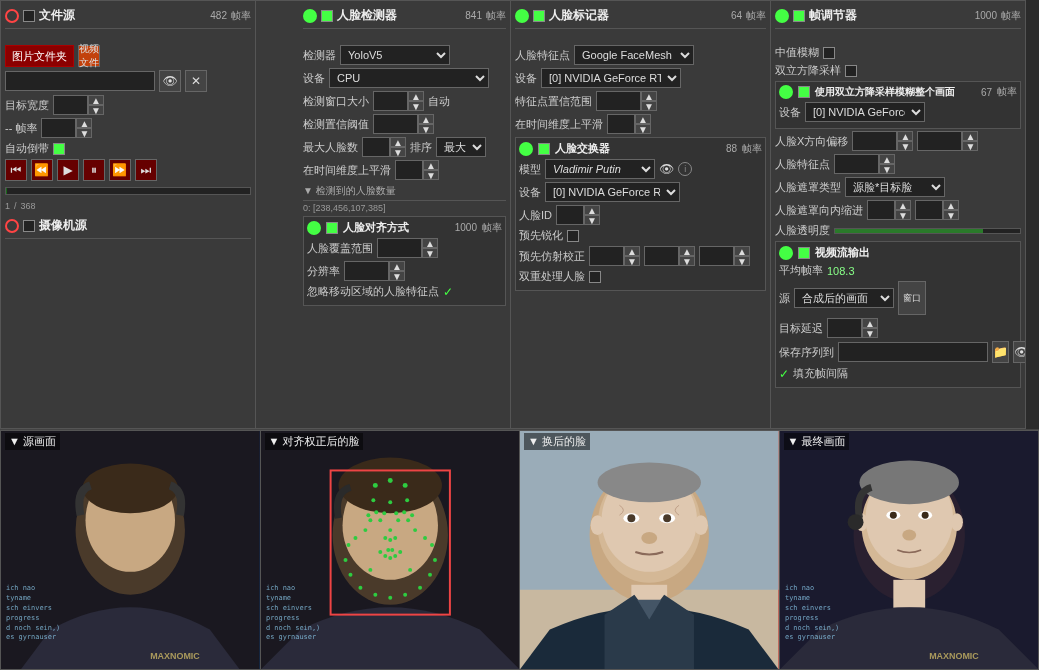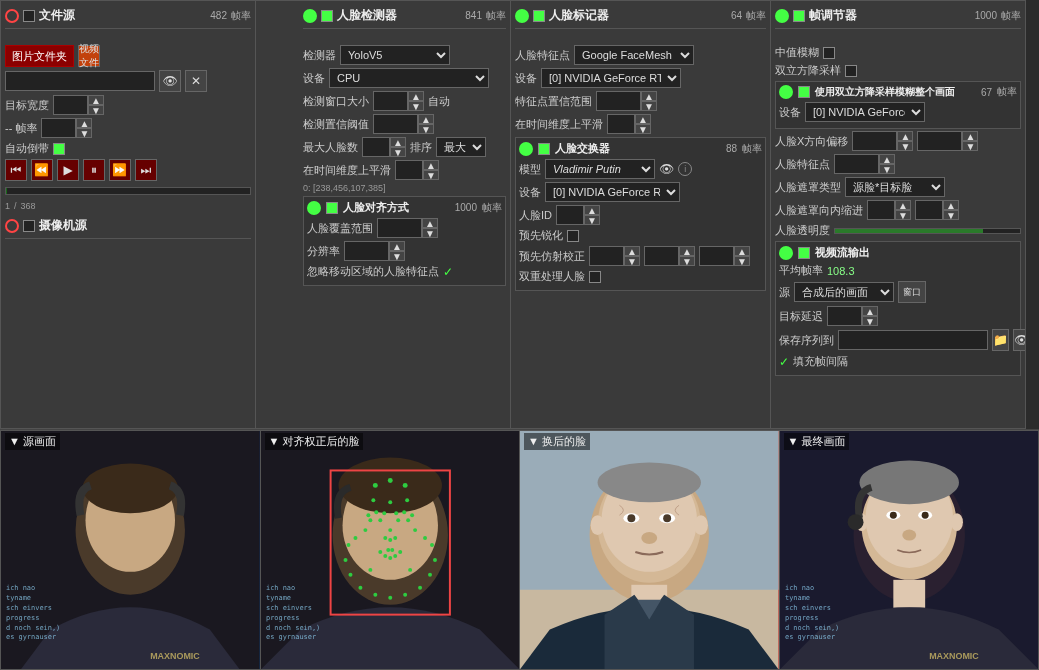--- a/index.html
+++ b/index.html
@@ -387,20 +387,21 @@
         <span class="label">在时间维度上平滑</span>
         <div class="spin-group">
           <input class="input-box xnarrow" style="">
           <div class="col-flex">
             <button class="spin-btn" style="height:10px;">▲</button>
             <button class="spin-btn" style="height:10px;">▼</button>
           </div>
         </div>
       </div>
 
+      <div class="section-header">▼ 检测到的人脸数量</div>
       <div class="small-text">0: [238,456,107,385]</div>
 
       <div class="sub-panel mt4">
         <div class="sub-panel-header">
           <span class="power-btn green"></span>
           <span class="checkbox-small checked"></span>
           <span class="panel-title" style="font-size:11px;">人脸对齐方式</span>
           <span class="panel-fps">1000</span>
           <span class="panel-fps">帧率</span>
         </div>
@@ -658,21 +659,21 @@
         <div class="row">
           <span class="label">平均帧率</span>
           <span class="label" style="color:#8f8;">108.3</span>
         </div>
 
         <div class="row">
           <span class="label">源</span>
           <select class="select-box" style="width:100px;">
             <option>合成后的画面</option>
           </select>
-          <button class="icon-btn" style="font-size:9px; width:auto; padding:4px 4px;">窗口</button>
+          <button class="icon-btn" style="font-size:9px; width:auto; padding:16px 4px;">窗口</button>
         </div>
 
         <div class="row">
           <span class="label">目标延迟</span>
           <div class="spin-group">
             <input class="input-box narrow" style="">
             <div class="col-flex">
               <button class="spin-btn" style="height:10px;">▲</button>
               <button class="spin-btn" style="height:10px;">▼</button>
             </div>

